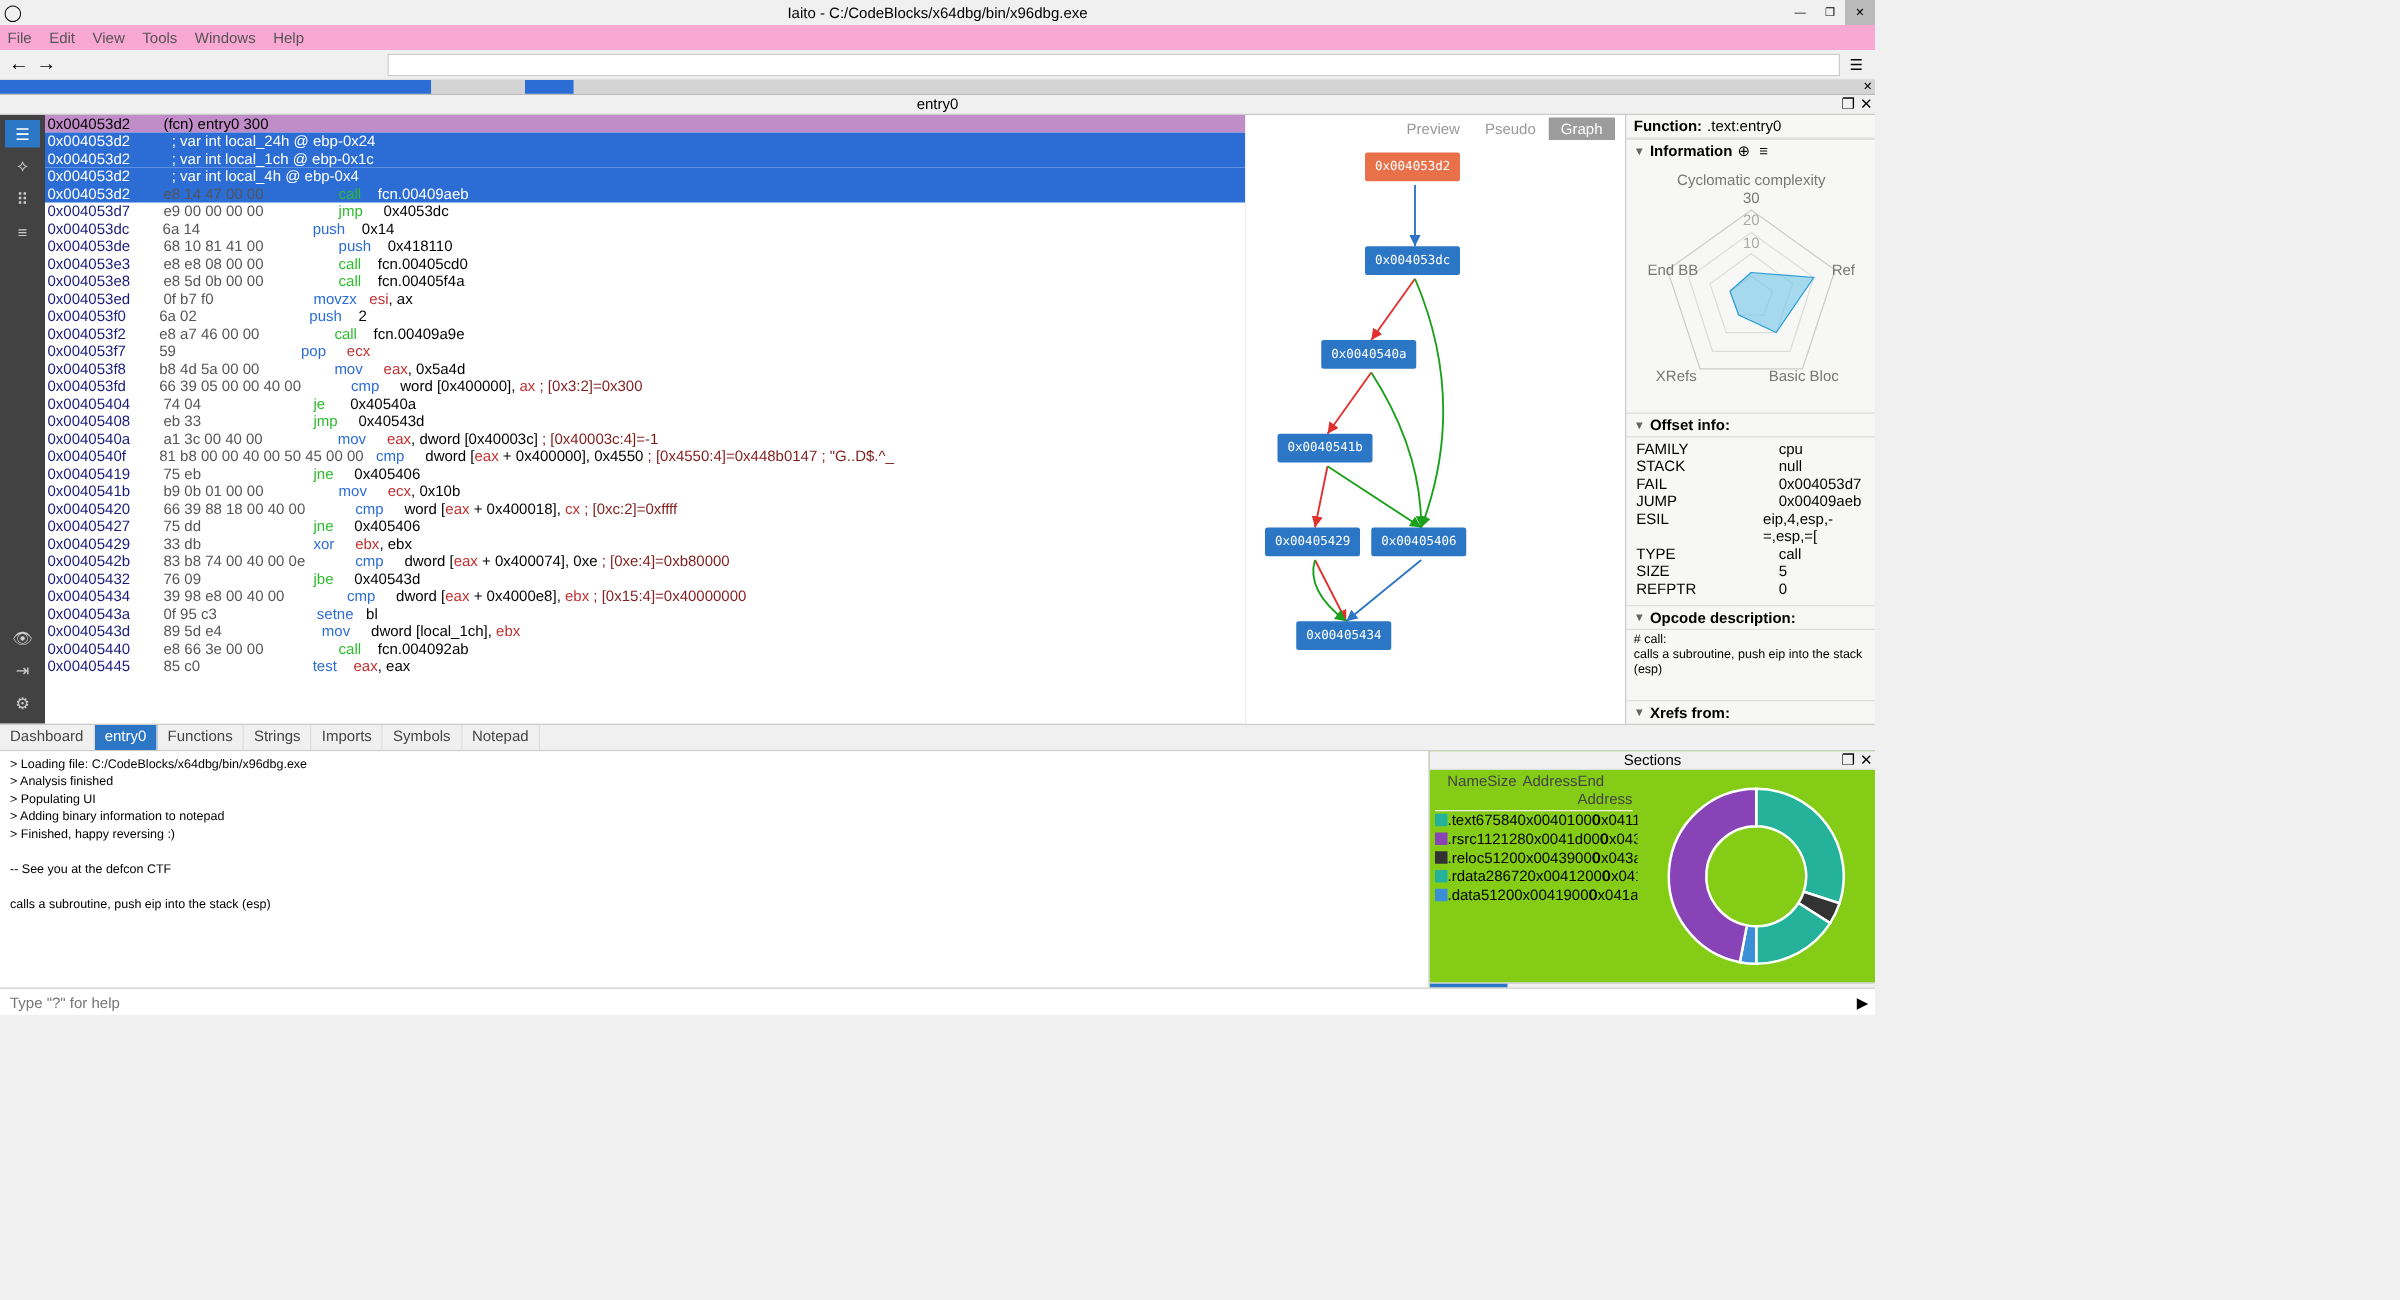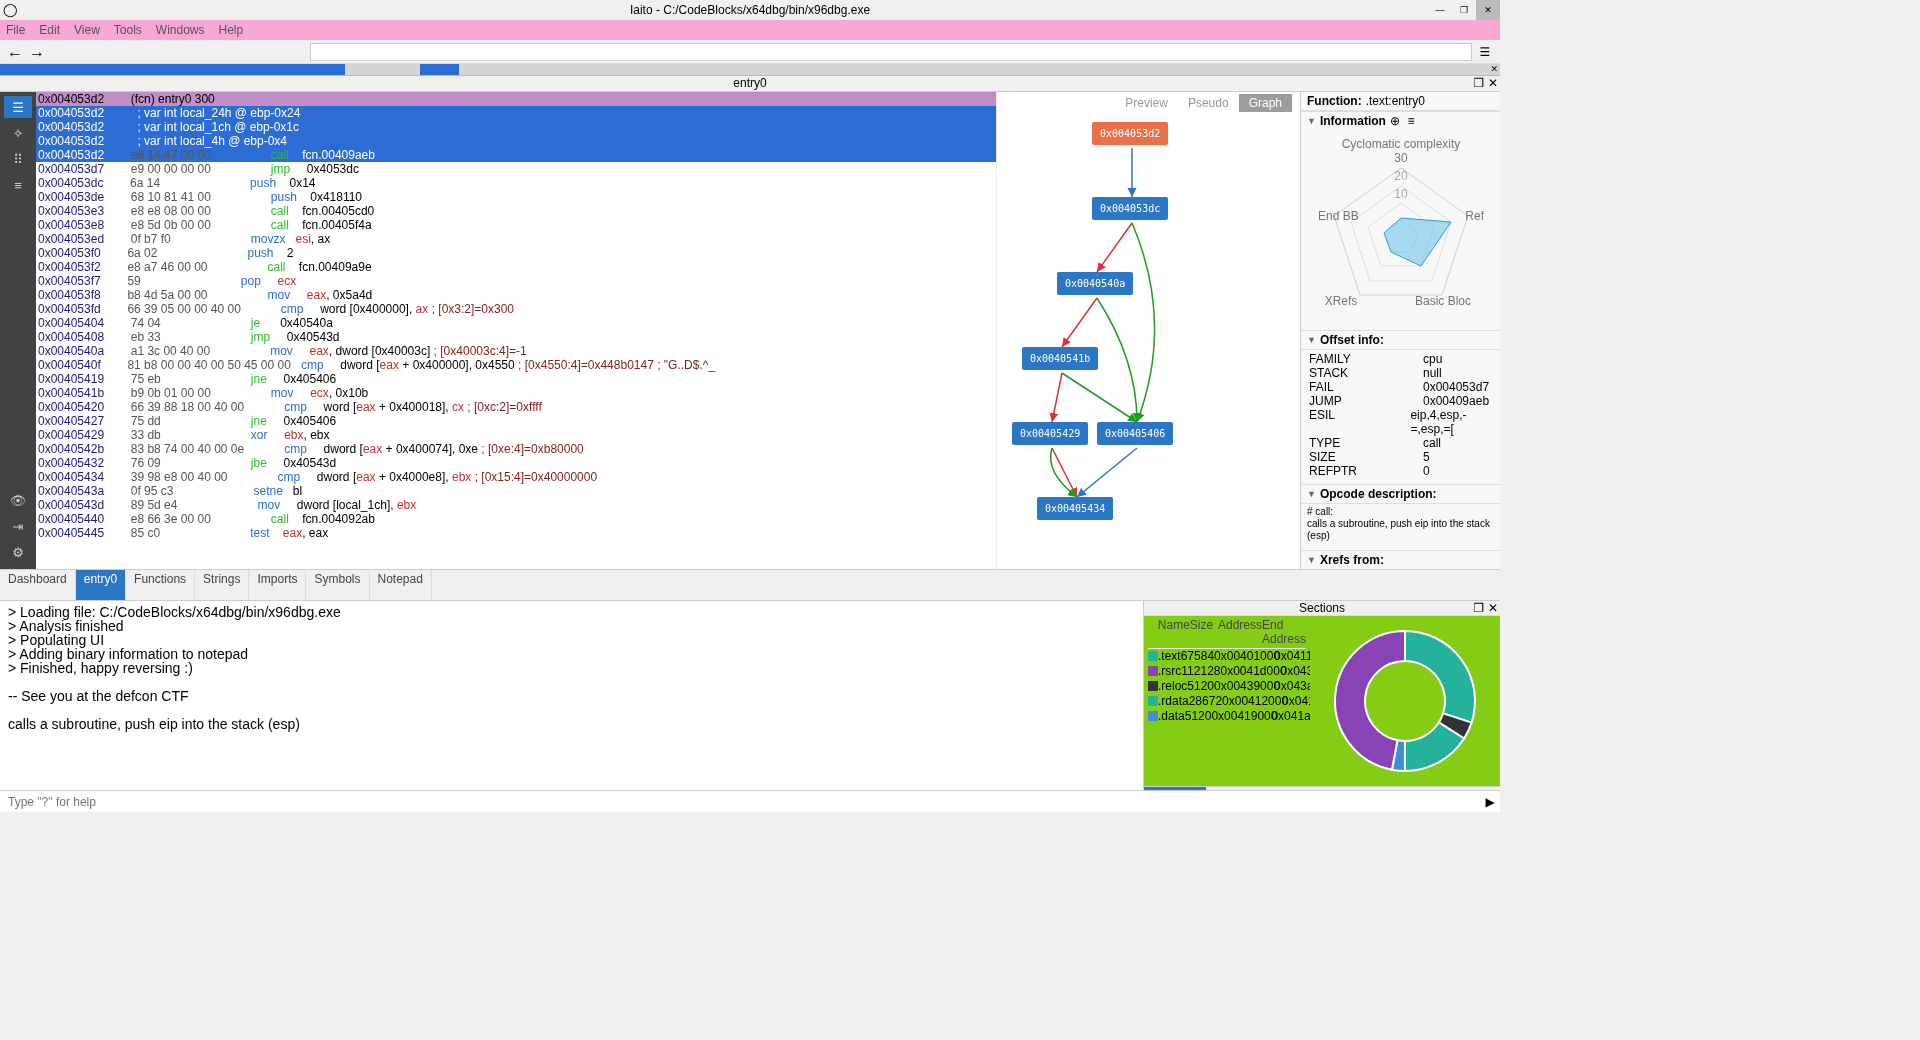--- a/index.html
+++ b/index.html
@@ -46,25 +46,25 @@
 .rp-head { display:flex; align-items:center; padding:2px 6px; font-size:11px; border-bottom:1px solid #ddd; }
 .rp-head .val { margin-left:4px; }
 .rp-sect { padding:2px 6px; font-size:11px; border-top:1px solid #ddd; display:flex; align-items:center; gap:4px; }
 .rp-sect b { font-weight:bold; }
 .chev { font-size:9px; color:#666; }
 .radarbox { height:200px; display:flex; align-items:center; justify-content:center; position:relative; }
 .offset-table { padding:2px 8px 6px; font-size:11px; border-top:1px solid #ddd; }
 .offset-table .r { display:flex;gap:44px; }
 .offset-table .k { width:70px; }
 .opcodedesc { padding:2px 6px 6px; font-size:10px; border-top:1px solid #ddd; line-height:12px; }
-.bottomtabs { height:31px; background:#f0f0f0; border-top:1px solid #ccc; display:flex; align-items:stretch; font-size:11px; }
+.bottomtabs { height:21px; background:#f0f0f0; border-top:1px solid #ccc; display:flex; align-items:stretch; font-size:11px; }
 .bottomtabs span { padding:2px 8px; border-right:1px solid #ddd; color:#444; }
 .bottomtabs span.active { background:#2c76c6; color:#fff; }
 .bottomsplit { display:flex; height:190px; border-top:1px solid #ccc; }
-.consolepane { flex:1; background:#fff; padding:4px 8px; font-size:14px; line-height:14px; overflow:hidden; }
+.consolepane { flex:1; background:#fff; padding:4px 8px; font-size:10px; line-height:14px; overflow:hidden; }
 .sectionspane { width:357px; border-left:1px solid #ccc; background:#84cc16; display:flex; flex-direction:column; }
 .sectionspane .hdr { height:16px; background:#f0f0f0; text-align:center; font-size:11px; position:relative; border-bottom:1px solid #ddd; }
 .sectionspane .hdr .pc { position:absolute; right:2px; top:0; font-size:9px; display:flex; gap:4px;}
 .secbody { flex:1; display:flex; }
 .sectable { flex:1; font-size:10px; padding:2px 4px; overflow:hidden; }
 .sectable .th { display:flex; color:#444; padding-bottom:2px; border-bottom:1px solid #eee;}
 .sectable .th span, .sectable .tr span { display:inline-block; }
 .sectable .c0 { width:14px; }
 .sectable .c1 { width:42px; }
 .sectable .c2 { width:40px; text-align:left; }

